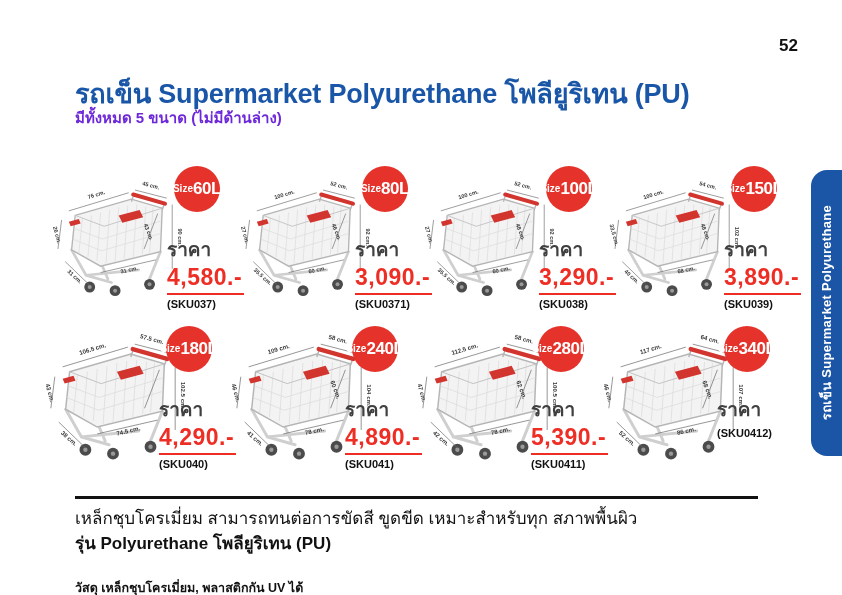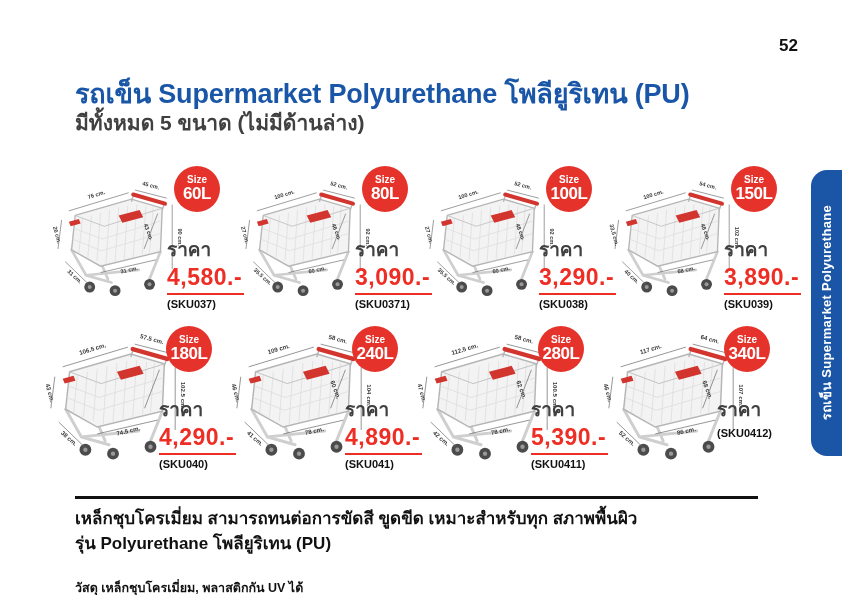--- a/index.html
+++ b/index.html
@@ -3,41 +3,41 @@
 <meta charset="utf-8">
 <style>
   * { margin:0; padding:0; box-sizing:border-box; }
   html,body { width:842px; height:595px; }
   body { font-family:"Liberation Sans", sans-serif; background:#ffffff; overflow:hidden; }
   .page { position:relative; width:842px; height:595px; background:#ffffff; }
 
   .page-number { position:absolute; top:36px; right:44px; font-size:17px; font-weight:800; color:#111; }
 
   .page-title { position:absolute; left:75px; top:72px; font-size:27px; font-weight:800; color:#1a56a8; letter-spacing:-0.2px; }
-  .page-subtitle { position:absolute; left:75px; top:106px; font-size:21px; font-weight:800; color:#404040; }
+  .page-subtitle { position:absolute; left:75px; top:106px; font-size:15px; font-weight:800; color:#6d28d9; }
 
   .cell { position:absolute; width:198px; height:158px; }
   .cart { position:absolute; left:0; top:6px; width:136px; height:140px; }
   .row2 .cart { width:148px; height:152px; top:-2px; }
 
   .badge { position:absolute; left:126px; top:8px; width:46px; height:46px; border-radius:50%;
-           background:#e5332b; color:#fff; display:flex; flex-direction:column; align-items:center; justify-content:center; }
+           background:#e5332b; color:#fff; display:flex; flex-direction:row; align-items:center; justify-content:center; }
   .badge-size { font-size:10px; font-weight:700; line-height:1; }
   .badge-val  { font-size:17px; font-weight:800; line-height:1.1; letter-spacing:-0.4px; }
 
   .price-block { position:absolute; left:119px; top:76px; white-space:nowrap; }
   .price-label { font-size:19px; font-weight:800; color:#404040; }
   .price { font-size:23px; font-weight:800; color:#ee2e24; border-bottom:2.5px solid #ee2e24;
            display:inline-block; line-height:1.2; padding:0 2px 1px 0; letter-spacing:0.5px; }
   .sku { font-size:11px; font-weight:800; color:#111; margin-top:3px; }
 
   .dims text { font-size:6.2px; fill:#3a3a3a; font-weight:600; }
 
   .divider { position:absolute; left:75px; top:496px; width:683px; height:2.5px; background:#111; }
-  .footer-line1 { position:absolute; left:75px; top:504px; font-size:17px; font-weight:700; color:#111; }
+  .footer-line1 { position:absolute; left:75px; top:504px; font-size:17px; font-weight:400; color:#111; }
   .footer-line2 { position:absolute; left:75px; top:529px; font-size:17px; font-weight:800; color:#111; }
   .footer-line3 { position:absolute; left:75px; top:578px; font-size:12.5px; font-weight:700; color:#111; }
 
   .side-tab { position:absolute; right:0; top:170px; width:31px; height:286px; background:#1b55a5;
               border-radius:16px 0 0 16px; display:flex; align-items:center; justify-content:center; }
   .side-tab span { writing-mode:vertical-rl; transform:rotate(180deg); color:#fff; font-weight:700;
                    font-size:13px; letter-spacing:0.3px; white-space:nowrap; }
 </style>
 </head>
 <body>

